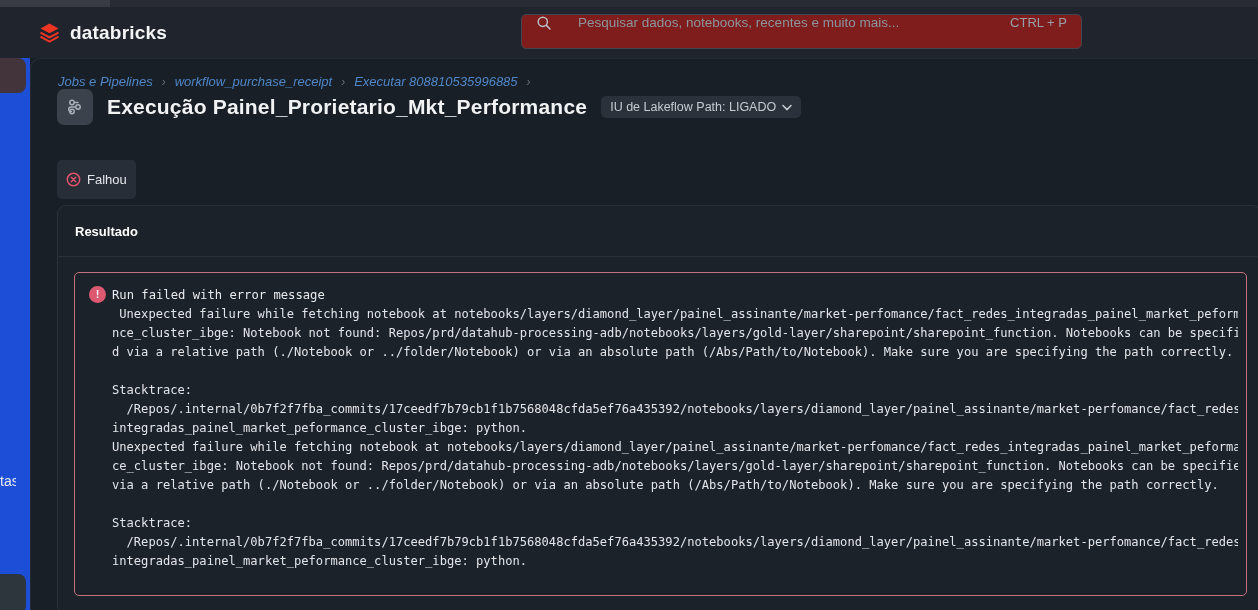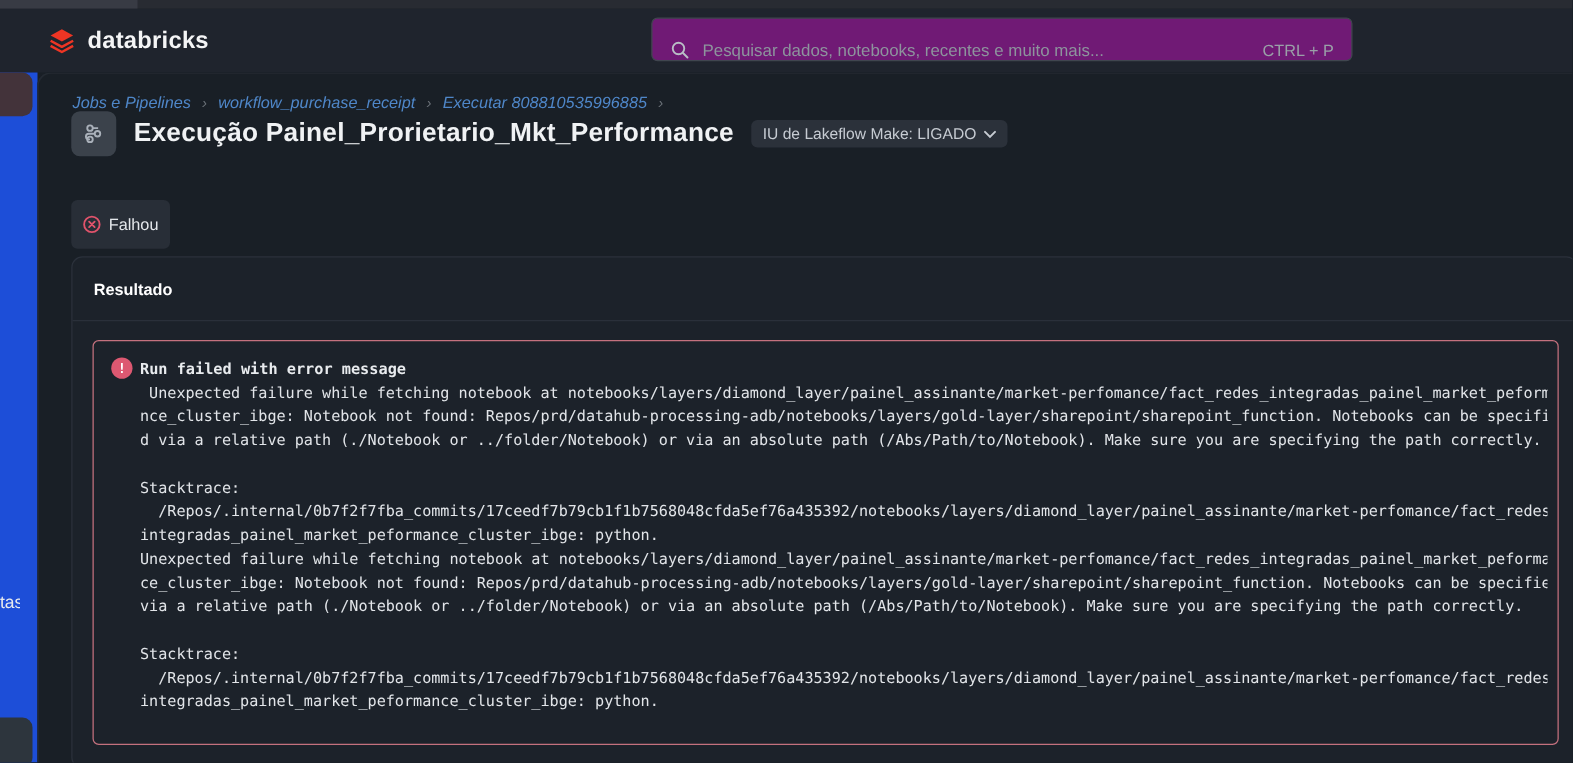--- a/index.html
+++ b/index.html
@@ -9,21 +9,21 @@
   .stage { position:absolute; inset:0; width:1258px; height:610px; }
 
   
   .top-strip { position:absolute; left:0; top:0; width:1258px; height:7px; background:#282b32; }
   .top-strip-left { position:absolute; left:0; top:0; width:110px; height:7px; background:#383b44; }
 
   
   .topbar { position:absolute; left:0; top:7px; width:1258px; height:51px; background:#1f242d; display:flex; align-items:center; }
   .brand { display:flex; align-items:center; gap:9px; margin-left:38px; }
   .brand-name { font-size:19px; font-weight:700; color:#f4f5f6; letter-spacing:.2px; }
-  .search { position:absolute; left:521px; top:7px; width:561px; height:35px; background:#701a75; border:1px solid #40464f; border-radius:5px; display:flex; align-items:flex-end; padding:0 14px; gap:10px; }
+  .search { position:absolute; left:521px; top:7px; width:561px; height:35px; background:#7f1d1d; border:1px solid #40464f; border-radius:5px; display:flex; align-items:flex-start; padding:0 14px; gap:26px; }
   .search input { flex:1; background:transparent; border:none; outline:none; color:#cfd3d8; font-size:13.5px; font-family:"Liberation Sans", sans-serif; }
   .search input::placeholder { color:#8d949d; }
   .search-shortcut { color:#9aa0a8; font-size:13px; white-space:nowrap; }
 
   
   .sidebar { position:absolute; left:0; top:58px; width:30px; height:552px; background:#1d4ed8; }
   .sidebar-hover-box { position:absolute; left:-8px; top:0; width:34px; height:35px; background:#43333a; border-radius:8px; }
   .sidebar-partial-label { position:absolute; left:0; top:415px; color:#e8eaed; font-size:14px; overflow:hidden; width:16px; white-space:nowrap; }
   .sidebar-bottom-box { position:absolute; left:-10px; top:516px; width:36px; height:40px; background:#2d353d; border-radius:8px; }
 
@@ -40,21 +40,21 @@
   .lakeflow-badge { display:flex; align-items:center; gap:6px; background:#2b313a; border-radius:5px; padding:4px 9px; font-size:12.5px; color:#c6cbd2; cursor:pointer; }
 
   .status-pill { position:absolute; left:27px; top:102px; display:flex; align-items:center; gap:6px; background:#282e37; border-radius:5px; padding:12px 9px; font-size:13px; color:#e4e7eb; }
 
   .result-card { position:absolute; left:27px; top:147px; width:1205px; height:410px; background:#1c222a; border:1px solid #2b313b; border-radius:9px; }
   .result-header { height:51px; display:flex; align-items:center; padding-left:17px; border-bottom:1px solid #2a303a; }
   .result-heading { font-size:13px; font-weight:700; color:#ffffff; }
 
   .error-box { position:absolute; left:16px; top:66px; width:1173px; height:324px; border:1px solid #c4717e; border-radius:5px; background:#1c222a; padding:13px 8px 0 37px; }
   .error-icon { position:absolute; left:14px; top:13px; width:17px; height:17px; border-radius:50%; background:#dd5871; color:#fff; font-size:11px; font-weight:700; display:flex; align-items:center; justify-content:center; font-family:"DejaVu Sans Mono", monospace; }
-  .error-title { font-family:"DejaVu Sans Mono", monospace; font-size:12.2px; font-weight:700; color:#e8ebee; line-height:19px; white-space:pre; }
+  .error-title { font-family:"DejaVu Sans Mono", monospace; font-size:12.2px; font-weight:400; color:#e8ebee; line-height:19px; white-space:pre; }
   .error-body { font-family:"DejaVu Sans Mono", monospace; font-size:12.1px; color:#e2e5e9; line-height:19px; white-space:pre; overflow:hidden; }
 
   svg { display:block; }
 </style>
 </head>
 <body>
 
 <div class="stage">
 
   <div class="top-strip">
@@ -112,21 +112,21 @@
             <circle cx="13" cy="10" r="2.2"></circle>
             <circle cx="7" cy="14.5" r="2.2"></circle>
             <path d="M9.2 5.5 H14.5 a1.5 1.5 0 0 1 0 4.5" opacity="0"></path>
             <path d="M9.2 5.5 H13.5"></path>
             <path d="M10.8 10 H6 a2.2 2.2 0 0 0 0 4.5 h1"></path>
           </g>
         </svg>
       </div>
       <div class="page-title">Execução Painel_Prorietario_Mkt_Performance</div>
       <div class="lakeflow-badge">
-        <span>IU de Lakeflow Make: LIGADO</span>
+        <span>IU de Lakeflow Path: LIGADO</span>
         <span>
           <svg width="10" height="7" viewBox="0 0 10 7">
             <path d="M1 1.5 L5 5.5 L9 1.5" fill="none" stroke="#c6cbd2" stroke-width="1.6" stroke-linecap="round"></path>
           </svg>
         </span>
       </div>
     </div>
 
     <div class="status-pill">
       <span>

